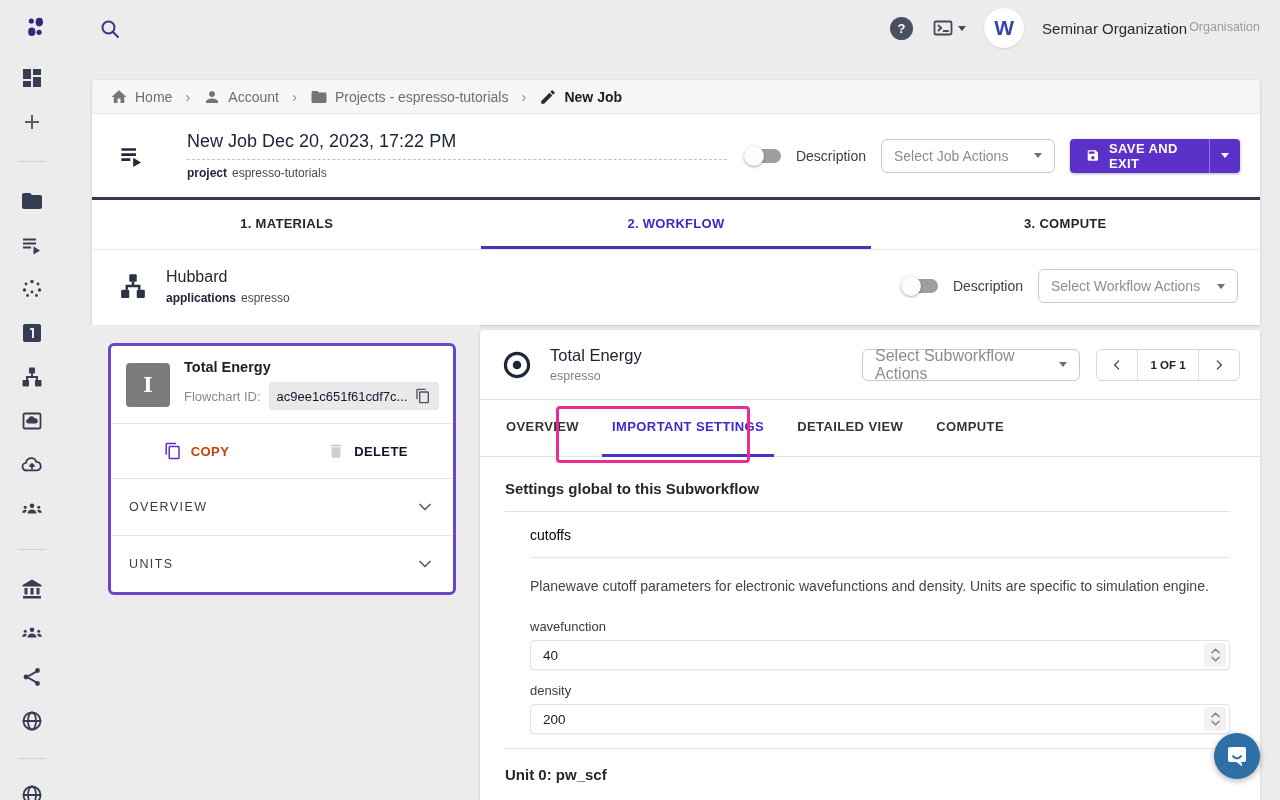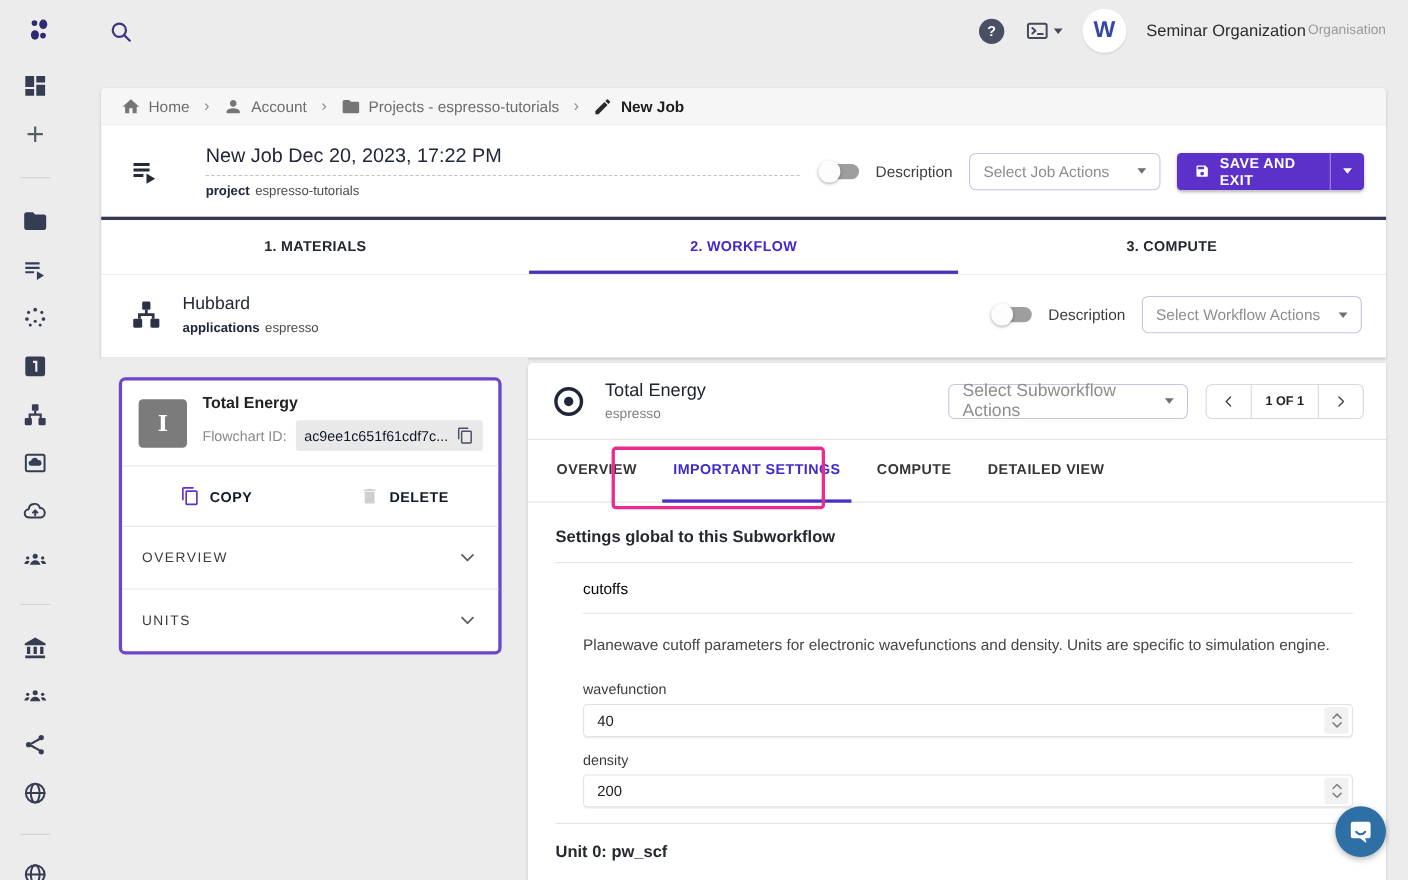--- a/index.html
+++ b/index.html
@@ -93,21 +93,21 @@
   .nc-id-row { display:flex; align-items:center; gap:8px; }
   .nc-id-label { font-size:13px; color:#8a8a8a; white-space:nowrap; }
   .nc-chip { display:flex; align-items:center; gap:8px; background:#e9e9e9; border-radius:3px;
              padding:6px 8px; cursor:pointer; }
   .nc-chip span { font-size:13px; color:#0f172a; }
   .nc-chip svg { width:16px; height:16px; fill:#4a4f63; flex:none; }
   .nc-div { height:1px; background:#e6e6e6; }
   .nc-btns { height:54px; display:flex; align-items:center; }
   .nc-btn { flex:1; display:flex; align-items:center; justify-content:center; gap:9px;
             font-size:13px; font-weight:700; letter-spacing:.4px; cursor:pointer; }
-  .nc-btn.copy { color:#0f172a; }
+  .nc-btn.copy { color:#c2410c; }
   .nc-btn.copy svg { width:18px; height:18px; fill:#5d30c9; }
   .nc-btn.delete { color:#0f172a; }
   .nc-btn.delete svg { width:18px; height:18px; fill:#cfcfcf; }
   .nc-acc { height:56px; display:flex; align-items:center; justify-content:space-between; padding:0 18px; cursor:pointer; }
   .nc-acc span { font-size:12.5px; letter-spacing:1.4px; color:#3c3c3c; }
   .nc-acc svg { width:20px; height:20px; stroke:#5f5f5f; fill:none; stroke-width:2; stroke-linecap:round; stroke-linejoin:round; }
 
   
   .right-panel { position:absolute; left:480px; top:330px; width:780px; height:470px; background:#fff;
                  box-shadow:0 1px 3px rgba(0,0,0,.15); border-radius:4px 0 0 0; }
@@ -513,22 +513,22 @@
               <path d="M9 5l7 7-7 7"></path>
             </svg>
         </div>
       </div>
     </div>
   </div>
 
   <div class="sw-tabs">
     <div class="sw-tab">OVERVIEW</div>
     <div class="sw-tab active">IMPORTANT SETTINGS</div>
+    <div class="sw-tab">DETAILED VIEW</div>
     <div class="sw-tab">COMPUTE</div>
-    <div class="sw-tab">DETAILED VIEW</div>
     <div class="highlight-box"></div>
   </div>
 
   <div class="sw-content">
     <div class="sw-heading">Settings global to this Subworkflow</div>
     <div class="hr"></div>
     <div class="sw-group">
       <div class="group-label">cutoffs</div>
       <div class="hr"></div>
       <div class="group-desc">Planewave cutoff parameters for electronic wavefunctions and density. Units are specific to simulation engine.</div>

